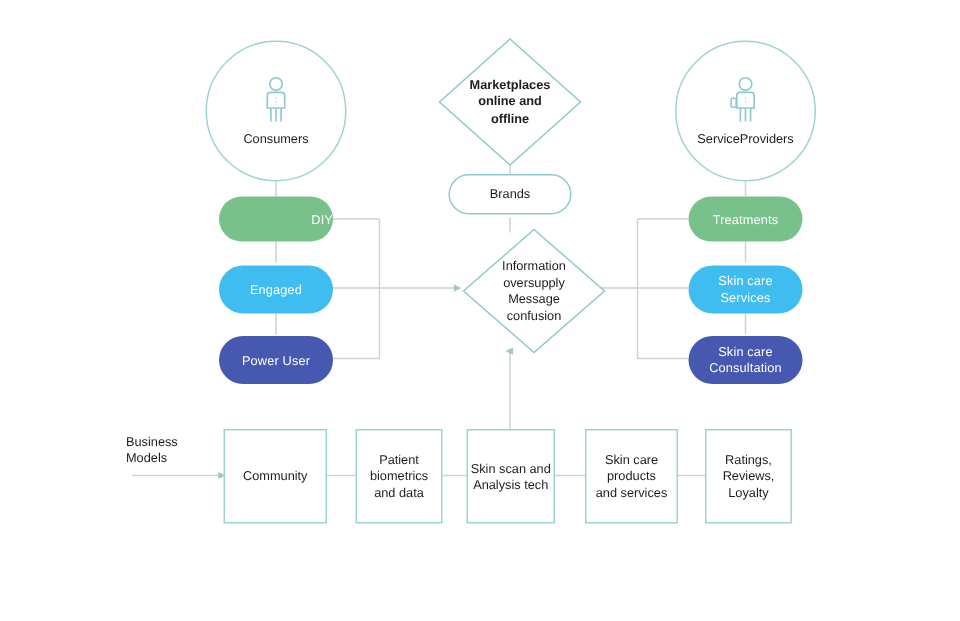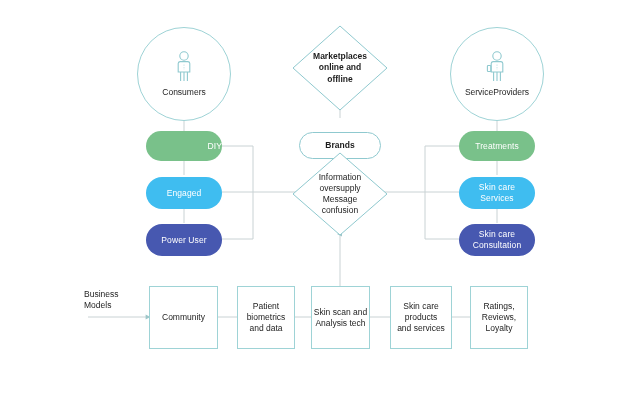--- a/index.html
+++ b/index.html
@@ -182,25 +182,25 @@
     </svg>
     <div class="diamond-text">
       <div>
         <div>Marketplaces</div>
         <div>online and</div>
         <div>offline</div>
       </div>
     </div>
   </div>
 
-  <div class="node stadium" style="left:299px; top:132px; width:82px; height:27px;font-weight:bold;">
+  <div class="node stadium" style="left:299px; top:116px; width:82px; height:27px;">
     <span>Brands</span>
   </div>
 
-  <div class="diamond-wrap" style="left:292px; top:152px; width:96px; height:84px;">
+  <div class="diamond-wrap" style="left:308px; top:152px; width:96px; height:84px;">
     <svg class="diamond-shape" viewBox="0 0 96 84">
       <polygon points="48,1 95,42 48,83 1,42" fill="#ffffff" stroke="#8fc9cf" stroke-width="1"></polygon>
     </svg>
     <div class="diamond-text">
       <div>
         <div>Information</div>
         <div>oversupply</div>
         <div>Message</div>
         <div>confusion</div>
       </div>

